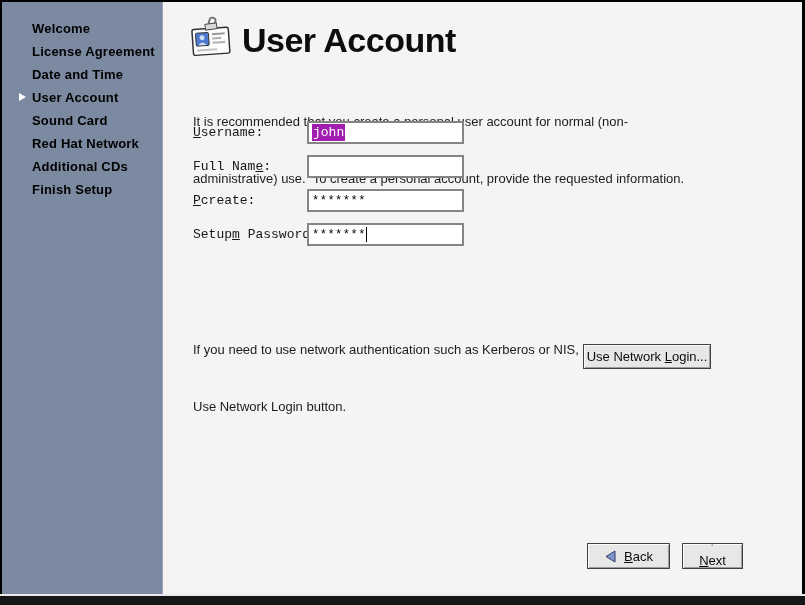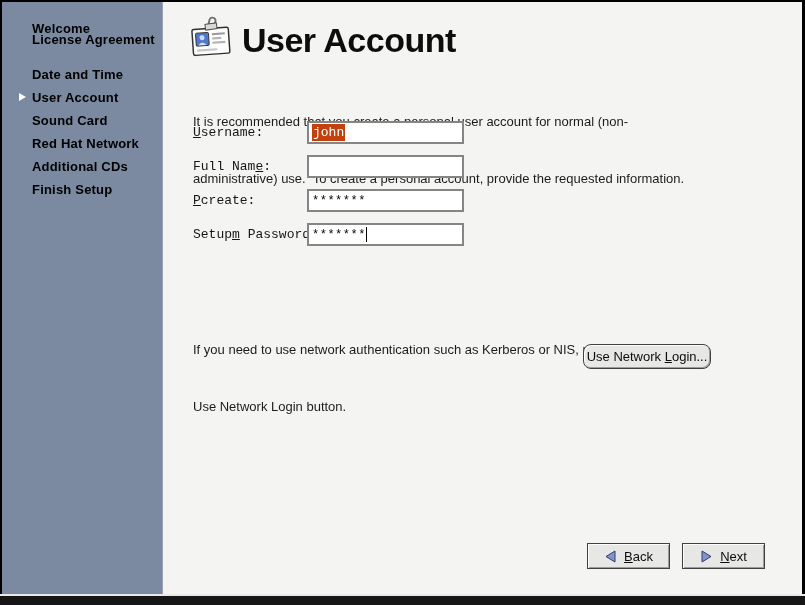--- a/index.html
+++ b/index.html
@@ -48,53 +48,53 @@
   
   .form-row { position:absolute; left:0; width:100%; height:22px;font-family:Liberation Mono, monospace; }
   .field-label { position:absolute; left:30px; top:4px; font-size:13px; color:#161616; white-space:pre; }
   .mn { text-decoration:underline; }
   .entry {
     position:absolute; left:144px; top:0; width:157px; height:23px;
     background:#ffffff; border:2px solid #858585;
     display:flex; align-items:center; padding-left:3px;
     font-size:13px; color:#000; cursor:text; overflow:hidden;
   }
-  .sel-text { background:#c2410c; color:#ffffff; padding:1px 1px; }
+  .sel-text { background:#a21caf; color:#ffffff; padding:1px 1px; }
   .mask { letter-spacing:0.5px; font-size:12px; }
   .caret { display:inline-block; width:1px; height:15px; background:#000; vertical-align:middle; }
 
   
   .gtk-btn {
     position:absolute; background:#e7e7e5; border:1px solid #414141;
     box-shadow: inset 1px 1px 0 #fbfbfb, inset -1px -1px 0 #9d9d9d;
     font-family:"Liberation Sans","DejaVu Sans",sans-serif;
     font-size:13px; color:#0c0c0c; cursor:pointer;
     display:flex; align-items:center; justify-content:center; white-space:pre;
   }
-  .btn-network { left:420px; top:342px; width:128px; height:25px;border-radius:8px; }
+  .btn-network { left:420px; top:342px; width:128px; height:25px; }
   .btn-back { left:424px; top:541px; width:83px; height:26px; gap:7px; }
-  .btn-next { left:519px; top:541px; width:83px; height:26px; gap:7px; }
+  .btn-next { left:519px; top:541px; width:61px; height:26px; gap:7px;flex-direction:column; }
   .tri-icon { display:block; }
 
   
   .bottom-strip {
     position:absolute; left:0; right:0; bottom:0; height:11px;
     background:#161616; border-top:2px solid #e9e9e9;
   }
 </style>
 </head>
 <body>
 
 <div class="window">
 
   <div class="sidebar">
     <div class="nav-item" style="top:15px">
         <span class="nav-label">Welcome</span>
       </div>
-    <div class="nav-item" style="top:26px">
+    <div class="nav-item" style="top:38px">
         <span class="nav-label">License Agreement</span>
       </div>
     <div class="nav-item" style="top:61px">
         <span class="nav-label">Date and Time</span>
       </div>
     <div class="nav-item active" style="top:84px">
         <span class="nav-arrow"></span>
         <span class="nav-label">User Account</span>
       </div>
     <div class="nav-item" style="top:107px">

